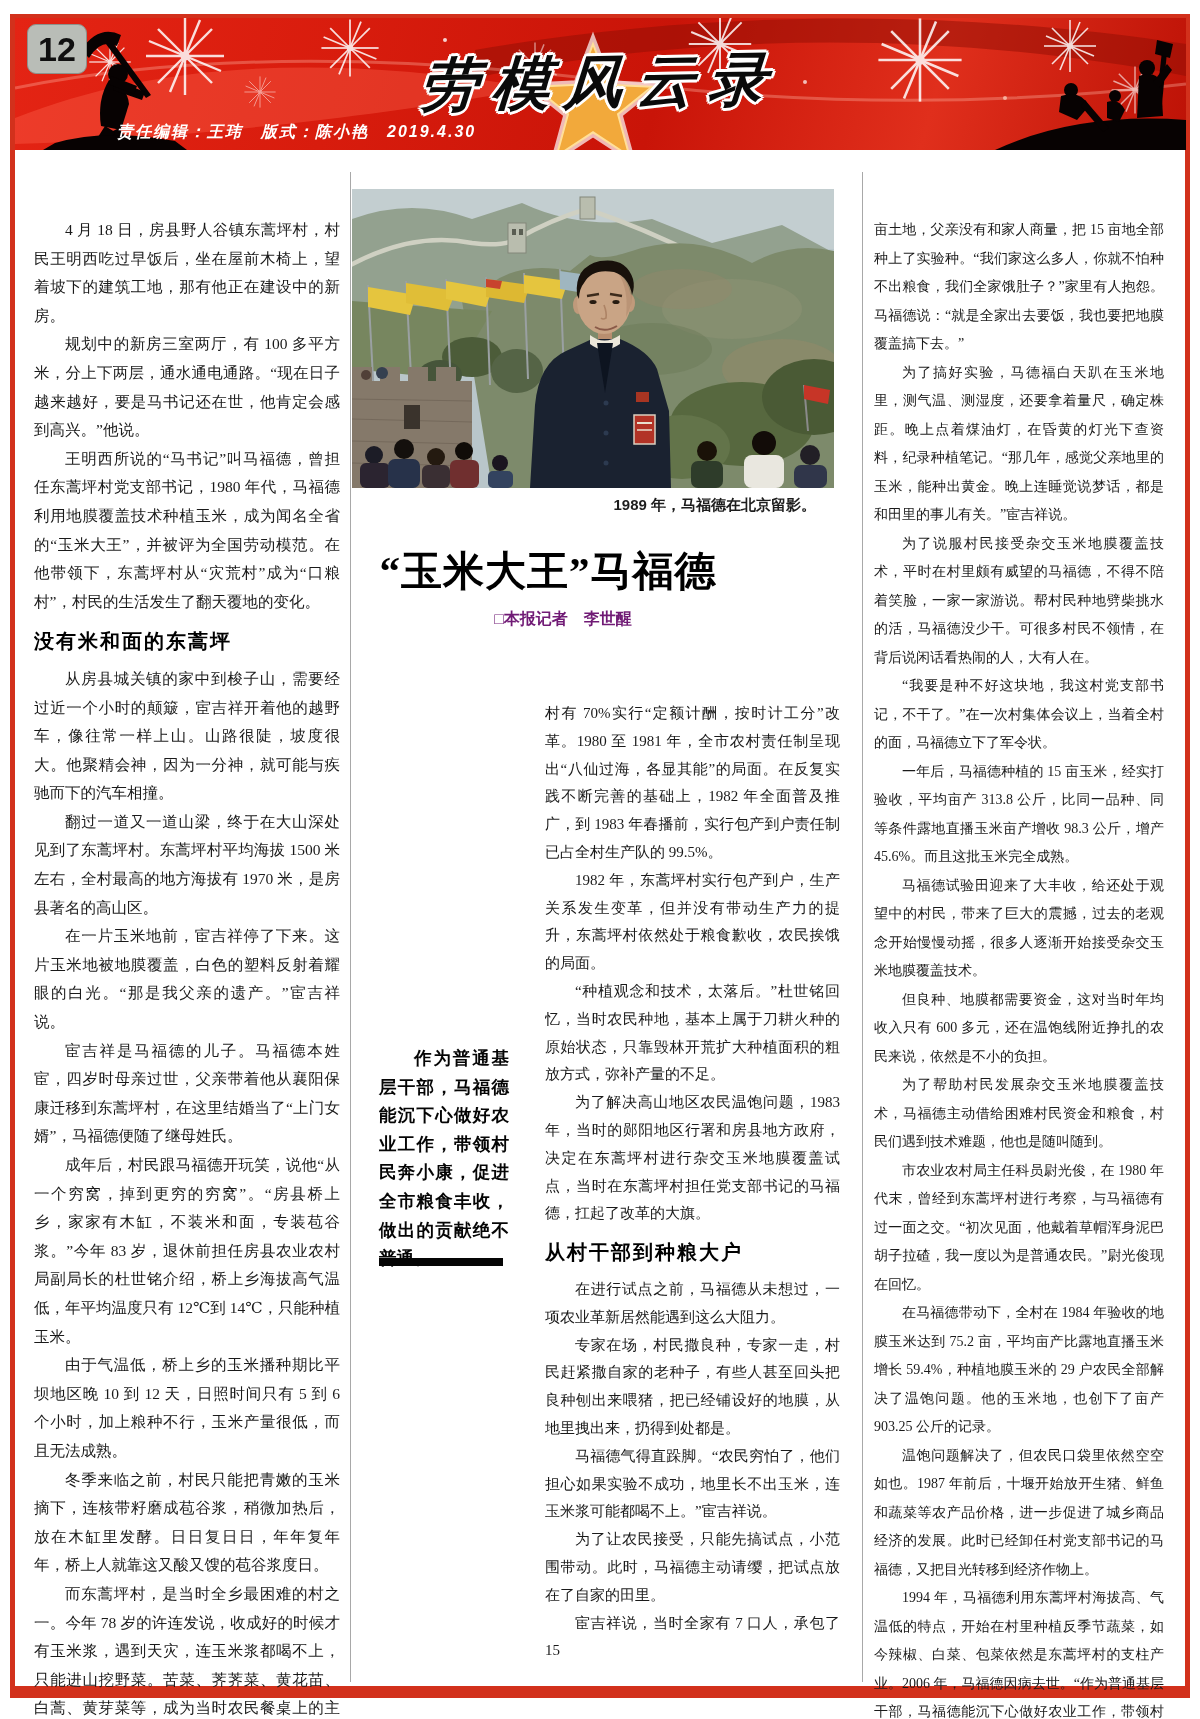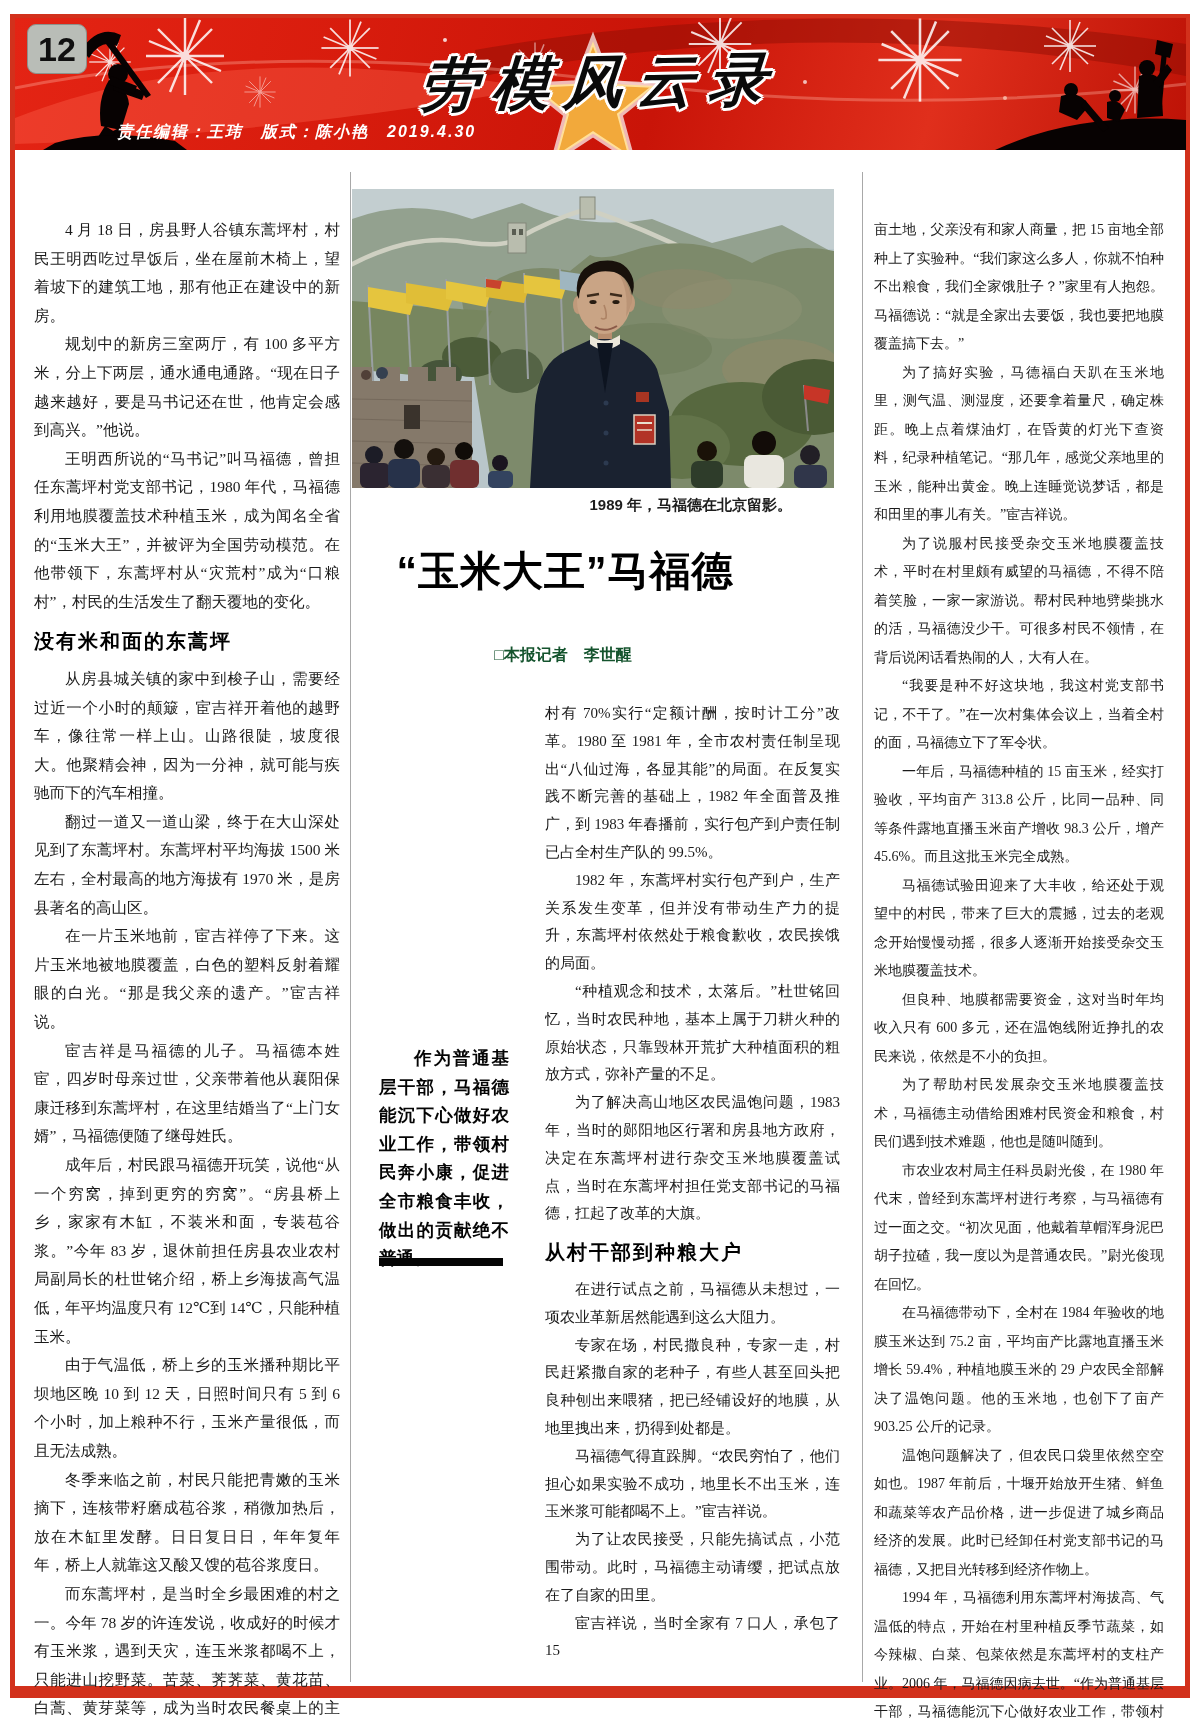--- a/index.html
+++ b/index.html
@@ -29,27 +29,27 @@
   .colR{left:874px;top:176px;width:290px;height:1506px;font-size:14px;line-height:28.5px;}
   .para{margin:0;text-indent:2em;}
   .para-cont{margin:0;text-indent:0;}
   .sec{margin:11px 0 9px 0;font-family:"Liberation Sans","DejaVu Sans",sans-serif;
        font-size:20px;letter-spacing:2px;color:#000000;font-weight:700;text-indent:0;}
   .divider{position:absolute;top:172px;width:1px;height:1510px;background:#a8a8a8;}
   .div1{left:350px;} .div2{left:862px;}
   
   .photo{position:absolute;left:352px;top:189px;width:482px;height:299px;background:#9aa7a6;}
   .photo svg{display:block;}
-  .caption{position:absolute;left:514px;top:494px;width:278px;text-align:right;
+  .caption{position:absolute;left:538px;top:494px;width:278px;text-align:right;
            font:700 15px/22px "Liberation Sans","DejaVu Sans",sans-serif;color:#1d1d1d;}
-  .art-title{position:absolute;left:348px;top:544px;width:434px;text-align:center;
-           font-family:Liberation Sans, sans-serif;font-weight:900;
+  .art-title{position:absolute;left:331px;top:544px;width:434px;text-align:center;
+           font-family:Liberation Serif, serif;font-weight:900;
            font-size:41px;letter-spacing:1px;color:#000;}
-  .byline{position:absolute;left:346px;top:644px;width:434px;text-align:center;
-           font:700 16px/22px "Liberation Sans","DejaVu Sans",sans-serif;color:#14532d;}
+  .byline{position:absolute;left:346px;top:608px;width:434px;text-align:center;
+           font:700 16px/22px "Liberation Sans","DejaVu Sans",sans-serif;color:#701a75;}
   .pullquote{position:absolute;left:379px;top:1044px;width:130px;text-align:justify;
            font-family:"Liberation Serif","DejaVu Serif",serif;font-weight:700;
            font-size:17.5px;line-height:28.6px;text-indent:2em;color:#050505;}
   .pq-bar{position:absolute;left:379px;top:1258px;width:124px;height:8px;background:#050505;}
 </style>
 </head>
 <body>
 
 <div class="page">
   <div class="frame">

